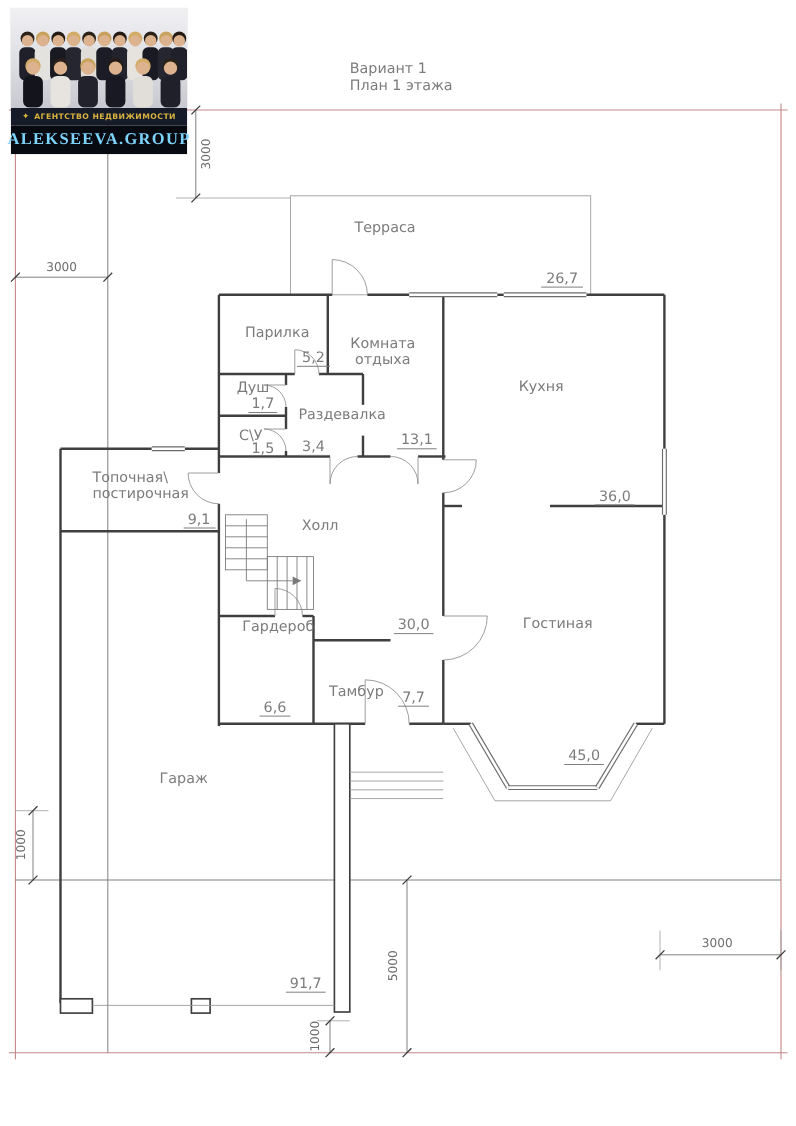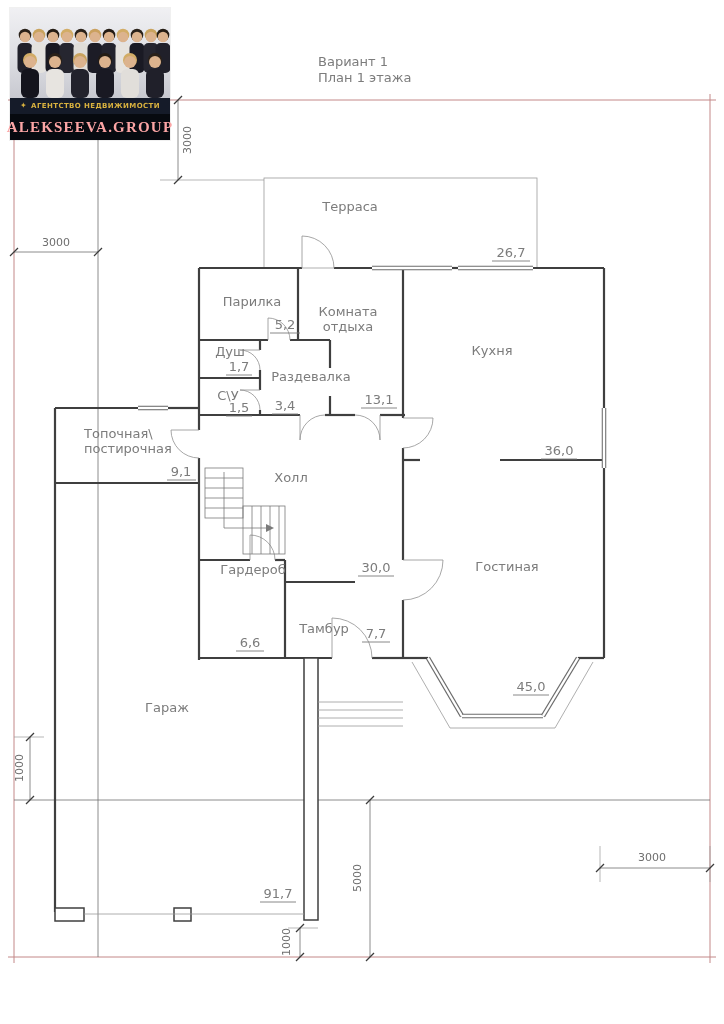--- a/index.html
+++ b/index.html
@@ -26,21 +26,21 @@
 
   
   .logo{position:absolute;left:10px;top:8px;width:160px;height:132px;z-index:5;
         box-shadow:0 0 0 1px rgba(0,0,0,.06)}
   .logo-photo{position:relative;height:90px;overflow:hidden;
         background:linear-gradient(180deg,#f0f0f3 0%,#dddee3 55%,#c8c9d0 100%)}
   .logo-photo svg{position:absolute;left:0;top:0}
   .logo-tag{height:16px;background:#151b29;display:flex;align-items:center;justify-content:center;
         gap:4px;color:#d9b23f;font-size:7px;font-weight:bold;letter-spacing:.4px;white-space:nowrap}
   .logo-emblem{color:#d9b23f;font-size:8px;line-height:1}
-  .logo-name{height:26px;background:#070a10;color:#fca5a5;display:flex;align-items:center;
+  .logo-name{height:26px;background:#070a10;color:#7dd3fc;display:flex;align-items:center;
         justify-content:center;font-family:"Liberation Serif",serif;font-size:15px;
         font-weight:bold;letter-spacing:1.2px}
 </style>
 </head>
 <body>
 
 <div class="page">
 
   <svg class="plan" width="724" height="1024" viewBox="0 0 724 1024">
 

